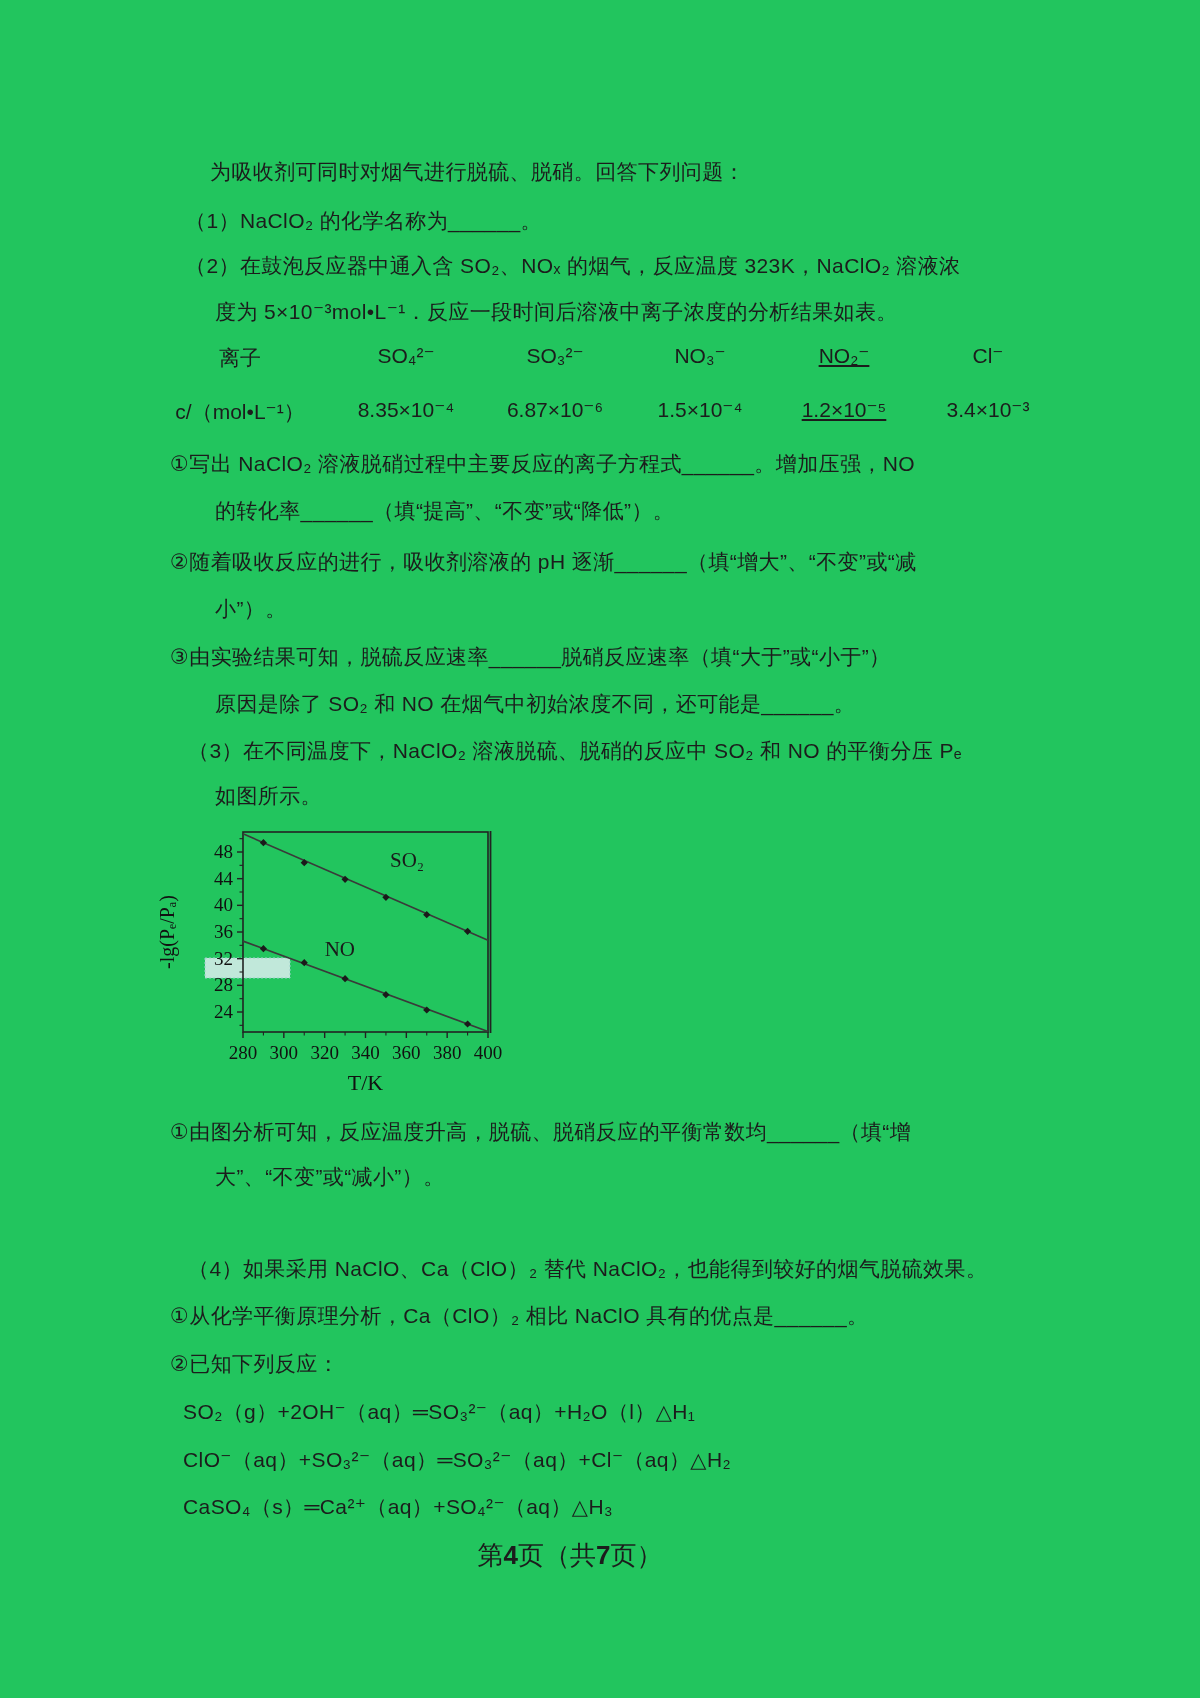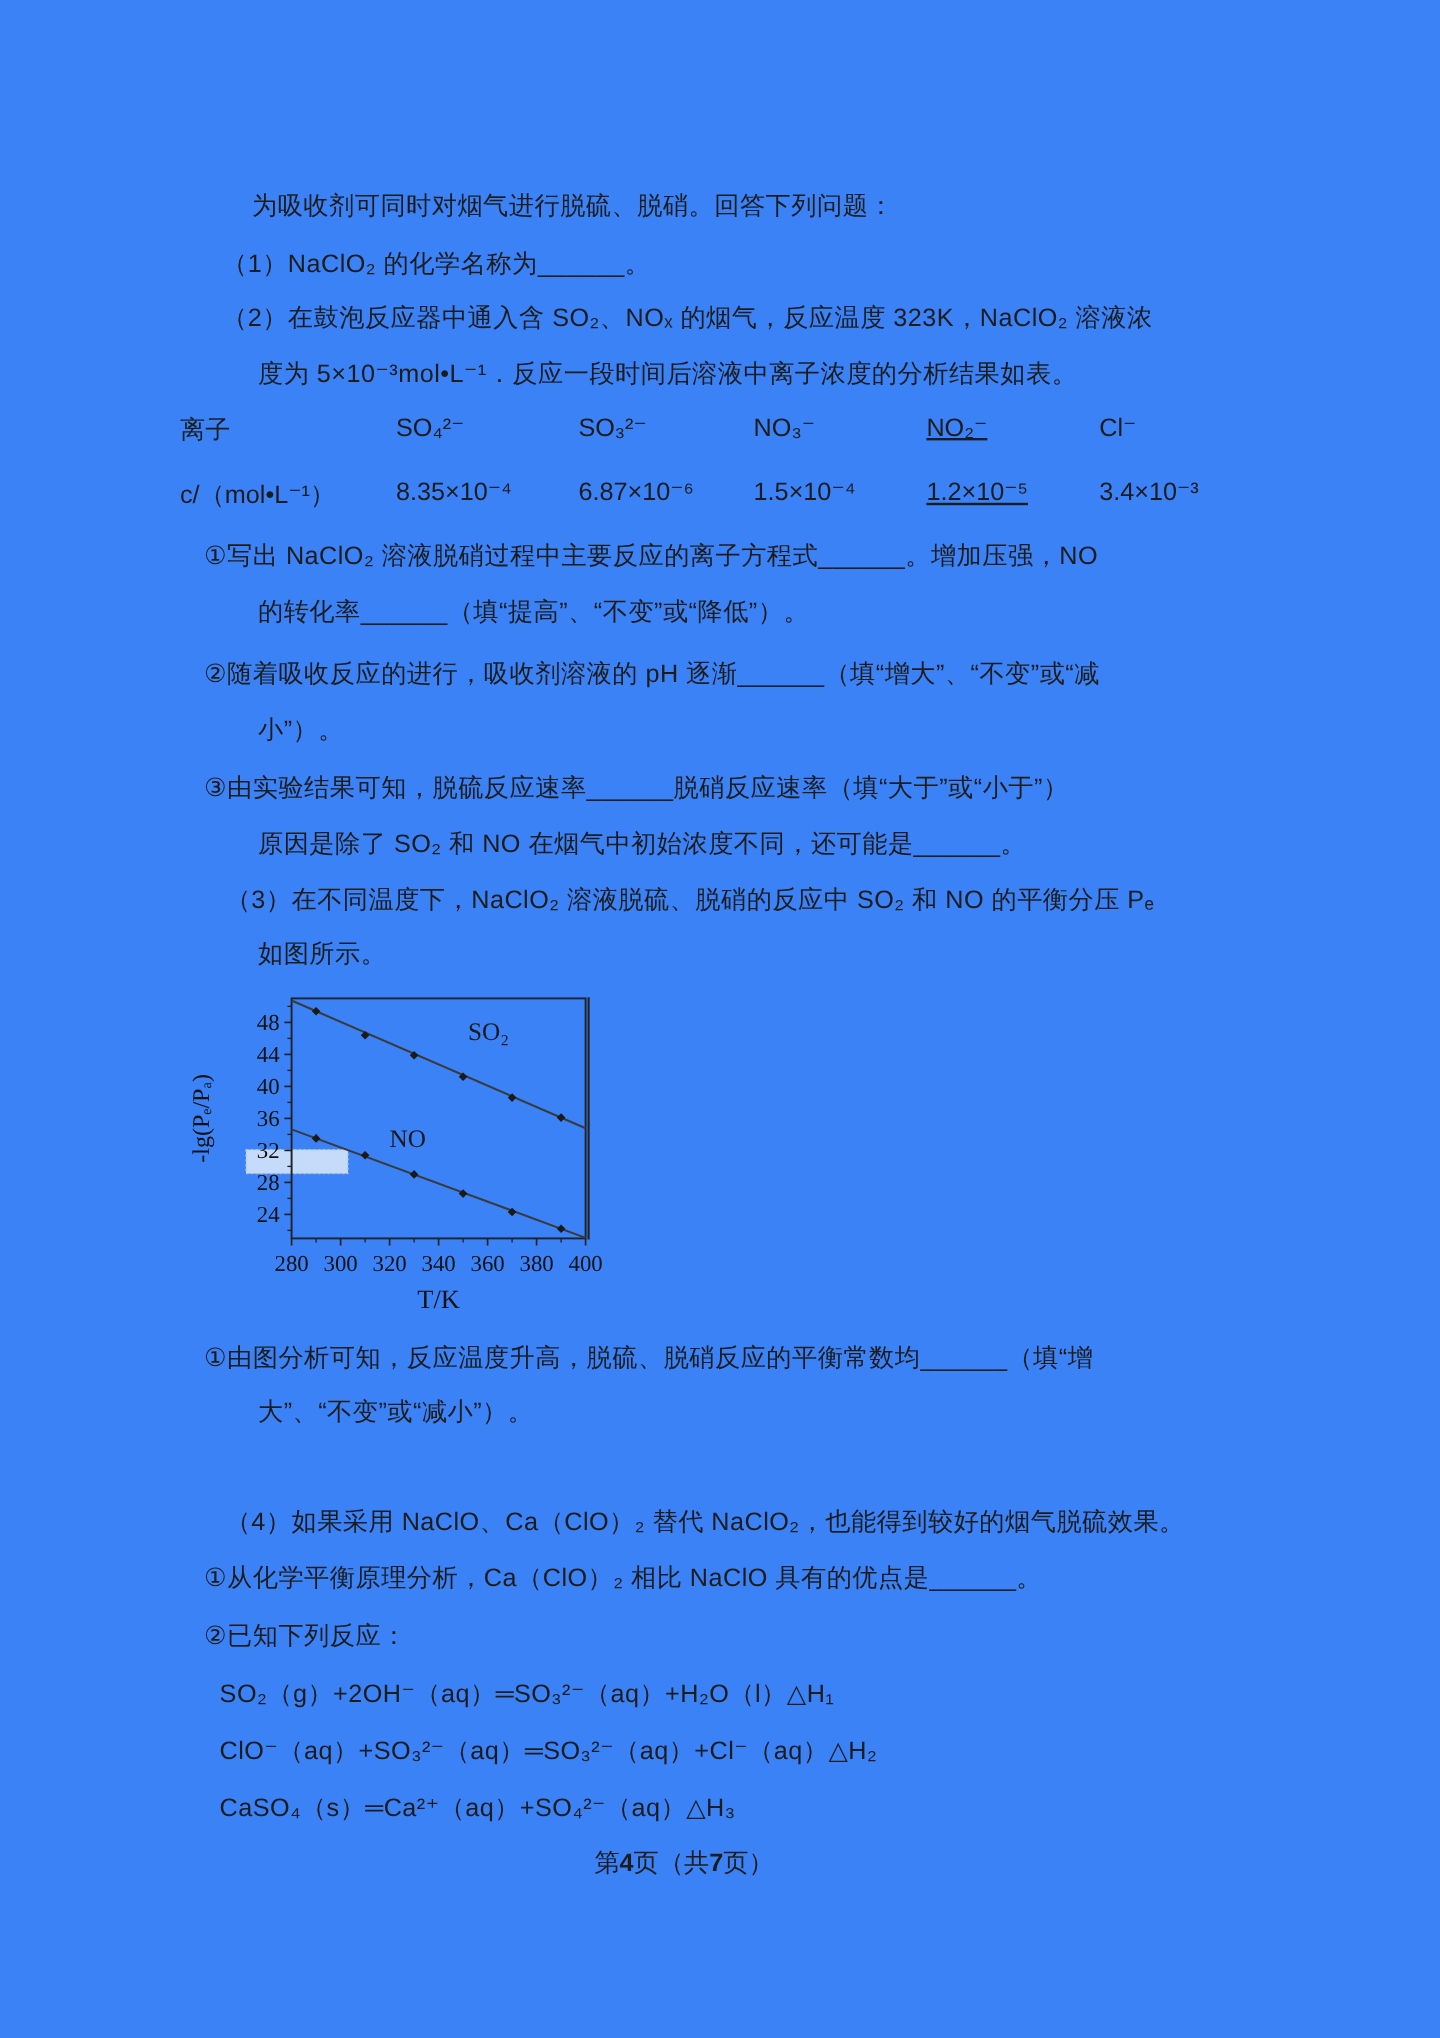--- a/index.html
+++ b/index.html
@@ -1,19 +1,19 @@
 <!DOCTYPE html>
 <html><head>
 <meta charset="utf-8">
 <style>
   html,body{margin:0;padding:0;background:#888;}
   .page{
     position:relative;
     width:1200px;height:1698px;
-    background:#3b82f6;
+    background:#22c55e;
     font-family:"Liberation Sans","DejaVu Sans",sans-serif;
     color:#1c1c1c;
     overflow:hidden;
     margin:0 auto;
   }
   .ln{
     position:absolute;
     white-space:nowrap;
     font-size:21px;
     line-height:28px;
@@ -21,40 +21,41 @@
     color:#1c1c1c;
   }
   .trow{
     position:absolute;
     left:150px;
     width:910px;
     display:flex;
     align-items:flex-start;
   }
   .tc{
+    text-align:center;
     font-size:21px;
     white-space:nowrap;
   }
   .c0{width:180px;}
   .c1{width:152px;}
   .c2{width:146px;}
   .c3{width:144px;}
   .c4{width:144px;text-decoration:underline;}
   .c5{width:144px;}
   .figure{
     position:absolute;
     top:815px;left:150px;
     width:362px;height:302px;
   }
   .footer{
     position:absolute;
     top:1538px;left:0;
     width:1140px;
     text-align:center;
-    font-size:21px;
+    font-size:26px;
     color:#1c1c1c;
   }
   .footer .b{font-weight:bold;}
 </style>
 </head>
 <body>
 
 <div class="page">
 
   <div class="ln" style="top:158px;left:210px">为吸收剂可同时对烟气进行脱硫、脱硝。回答下列问题：</div>

